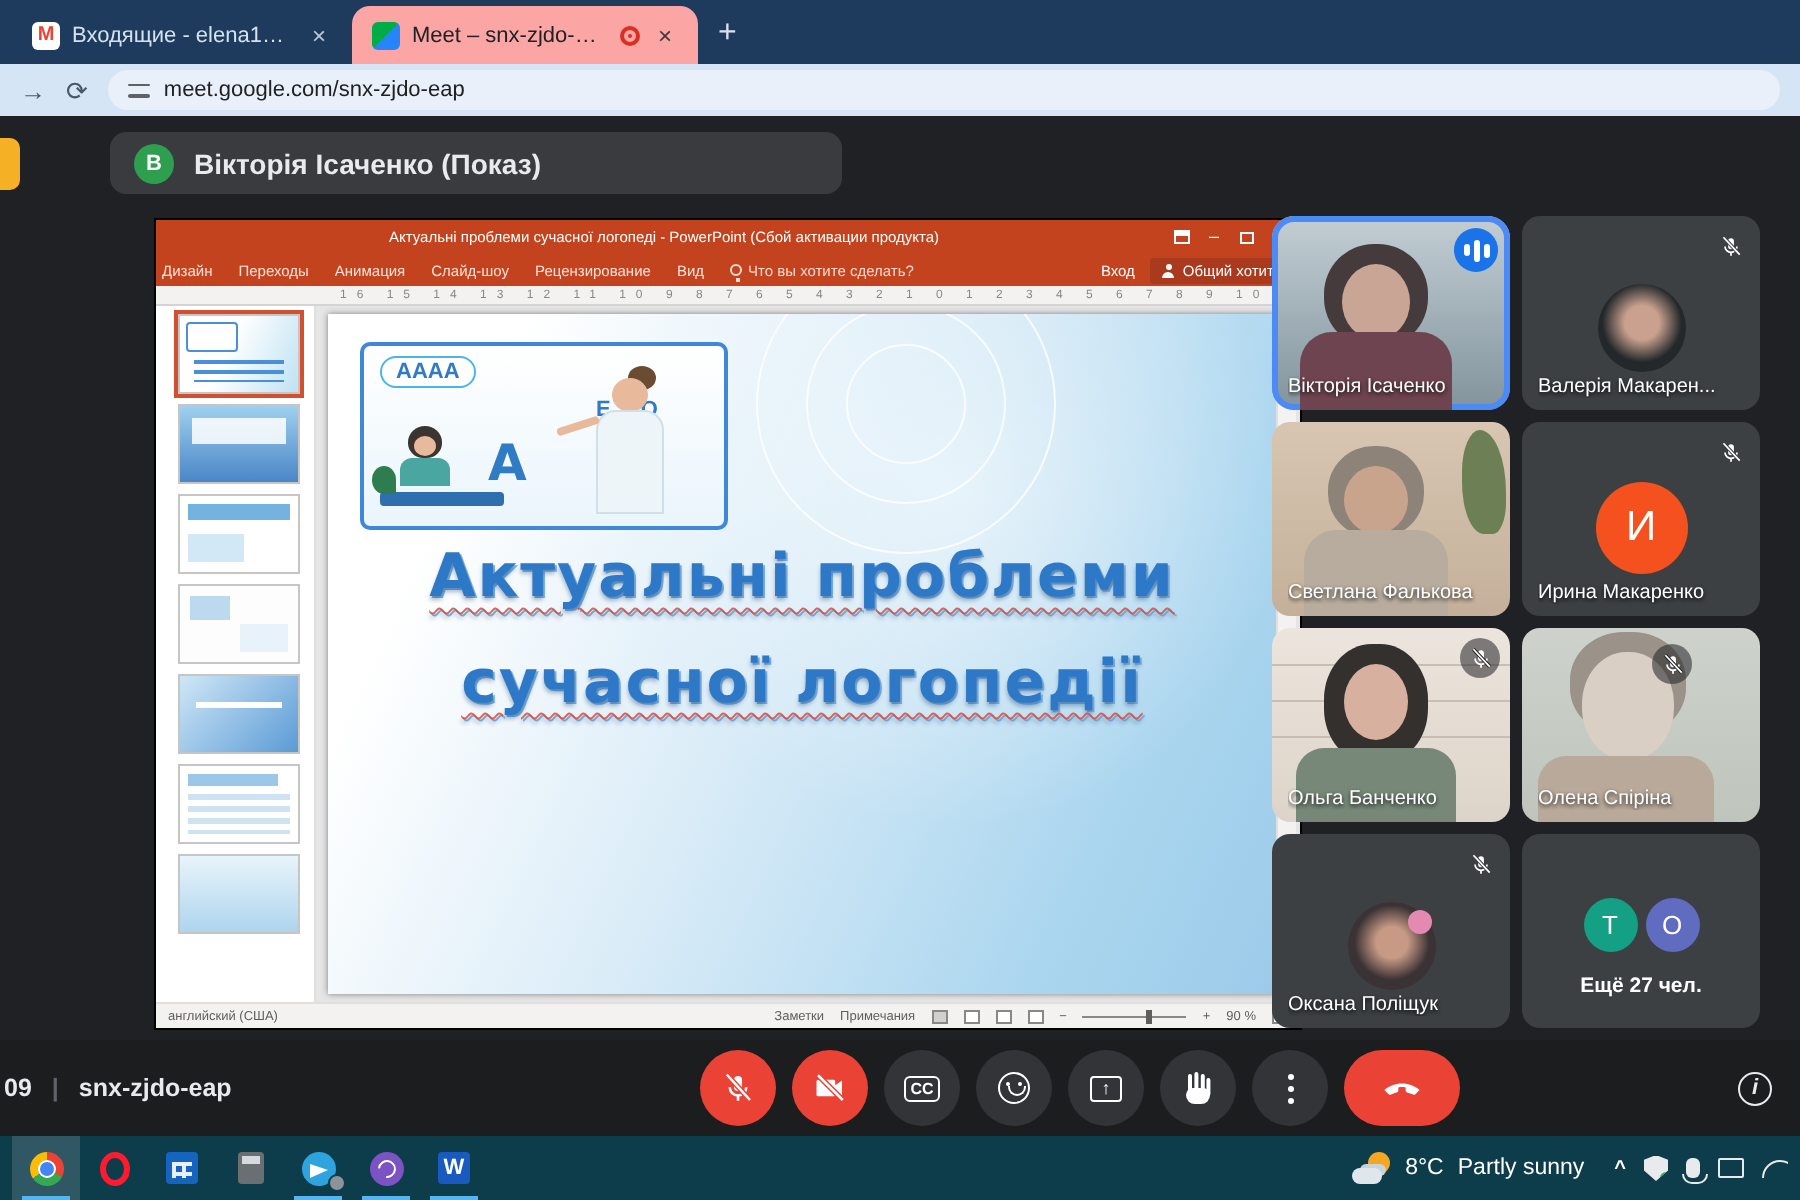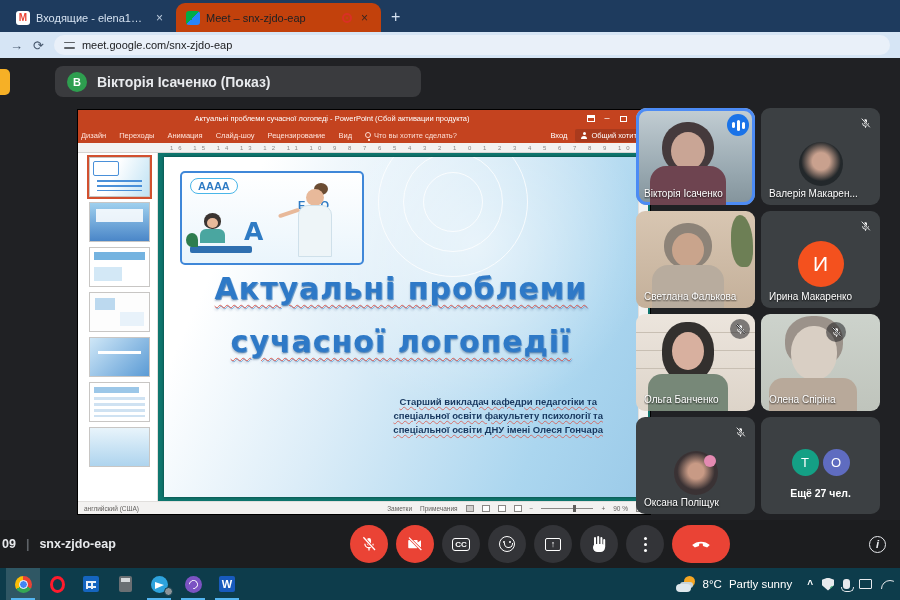--- a/index.html
+++ b/index.html
@@ -5,21 +5,21 @@
   html,body{margin:0;padding:0;background:#000;}
   *{box-sizing:border-box;}
   .screen{width:900px;height:600px;position:relative;overflow:hidden;
     font-family:"Liberation Sans",sans-serif;background:#202124;}
 
   
   .tabstrip{height:32px;background:#1e3b5e;display:flex;align-items:flex-end;padding-left:6px;}
   .tab{height:29px;display:flex;align-items:center;gap:6px;padding:0 10px;font-size:11px;
     border-radius:9px 9px 0 0;white-space:nowrap;overflow:hidden;}
   .tab-inactive{color:#d5e2f1;width:170px;}
-  .tab-active{background:#c2410c;color:#202124;width:205px;}
+  .tab-active{background:#fca5a5;color:#202124;width:173px;}
   .tab-label{flex:1;overflow:hidden;text-overflow:ellipsis;}
   .favicon{width:14px;height:14px;flex:0 0 auto;border-radius:3px;display:flex;align-items:center;justify-content:center;font-size:10px;font-weight:bold;}
   .gmail-fav{background:#fff;color:#ea4335;}
   .meet-fav{background:linear-gradient(135deg,#00ac47 50%,#2684fc 50%);}
   .tab-close{color:inherit;font-size:12px;line-height:1;opacity:.85;padding:1px 3px;border-radius:50%;}
   .rec-dot{width:10px;height:10px;border:2px solid #d93025;border-radius:50%;position:relative;flex:0 0 auto;}
   .rec-dot::after{content:"";position:absolute;inset:2px;background:#d93025;border-radius:50%;}
   .newtab{color:#d5e2f1;font-size:16px;margin:0 0 6px 10px;}
   .urlbar{height:26px;background:#d6e5f5;display:flex;align-items:center;gap:10px;padding:0 10px;}
   .nav-ic{color:#47586d;font-size:13px;line-height:1;}
@@ -53,21 +53,21 @@
   .tellme{display:flex;align-items:center;gap:3px;opacity:.95;}
   .bulb{width:6px;height:6px;border:1px solid #ffe3da;border-radius:50%;position:relative;}
   .bulb::after{content:"";position:absolute;left:1.5px;top:6px;width:2px;height:2px;background:#ffe3da;}
   .ribbon-right{margin-left:auto;display:flex;align-items:center;gap:8px;color:#fff;}
   .share-btn{background:#a93a1d;padding:2px 6px;border-radius:2px;display:flex;align-items:center;gap:4px;}
   .person-ic{width:6px;height:7px;position:relative;}
   .person-ic::before{content:"";position:absolute;left:1.5px;top:0;width:3px;height:3px;border-radius:50%;background:#fff;}
   .person-ic::after{content:"";position:absolute;left:0;bottom:0;width:6px;height:3px;border-radius:3px 3px 0 0;background:#fff;}
   .ppt-ruler{height:10px;background:#f3f2f1;border-bottom:1px solid #d6d4d2;font-size:6px;color:#8a8886;
     overflow:hidden;white-space:nowrap;padding-left:92px;letter-spacing:5px;line-height:10px;}
-  .ppt-body{flex:1;display:flex;min-height:0;background:#0f766e;}
+  .ppt-body{flex:1;display:flex;min-height:0;background:#e5e5e5;}
   .thumbs{width:80px;background:#fff;border-right:1px solid #e1dfdd;padding:4px 7px 0 11px;display:flex;flex-direction:column;gap:5px;overflow:hidden;}
   .thumb{height:40px;flex:0 0 auto;border:1px solid #c8c6c4;position:relative;overflow:hidden;}
   .thumb::before,.thumb::after{content:"";position:absolute;}
   .thumb-sel{outline:2px solid #d2502f;outline-offset:0;}
   .t1{background:linear-gradient(115deg,#fff 40%,#bfe2f4);}
   .t1::before{left:3px;top:3px;width:24px;height:13px;border:1px solid #4a90d9;border-radius:2px;}
   .t1::after{left:7px;bottom:5px;right:7px;height:11px;background:repeating-linear-gradient(180deg,#4a90d9 0 2px,transparent 2px 5px);}
   .t2{background:linear-gradient(180deg,#9fd0ee,#4a86c8);}
   .t2::before{left:6px;top:6px;right:6px;height:13px;background:rgba(255,255,255,.85);}
   .t3{background:#fff;}
@@ -316,21 +316,20 @@
                 <span class="eo">Е О</span>
                 <span class="teacher-hair"></span>
                 <span class="teacher-head"></span>
                 <span class="teacher-body"></span>
                 <span class="teacher-arm"></span>
               </div>
               <div class="slide-title">
                 <span class="wavy">Актуальні проблеми</span><br>
                 <span class="wavy">сучасної логопедії</span>
               </div>
-              <div class="slide-sub">Старший викладач кафедри педагогіки та спеціальної освіти факультету психології та спеціальної освіти ДНУ імені Олеся Гончара</div>
             </div>
             <div class="vscroll">
               <span class="vscroll-thumb"></span>
             </div>
           </div>
         </div>
         <div class="ppt-status">
           <span>английский (США)</span>
           <span class="status-right">
             <span>Заметки</span>

